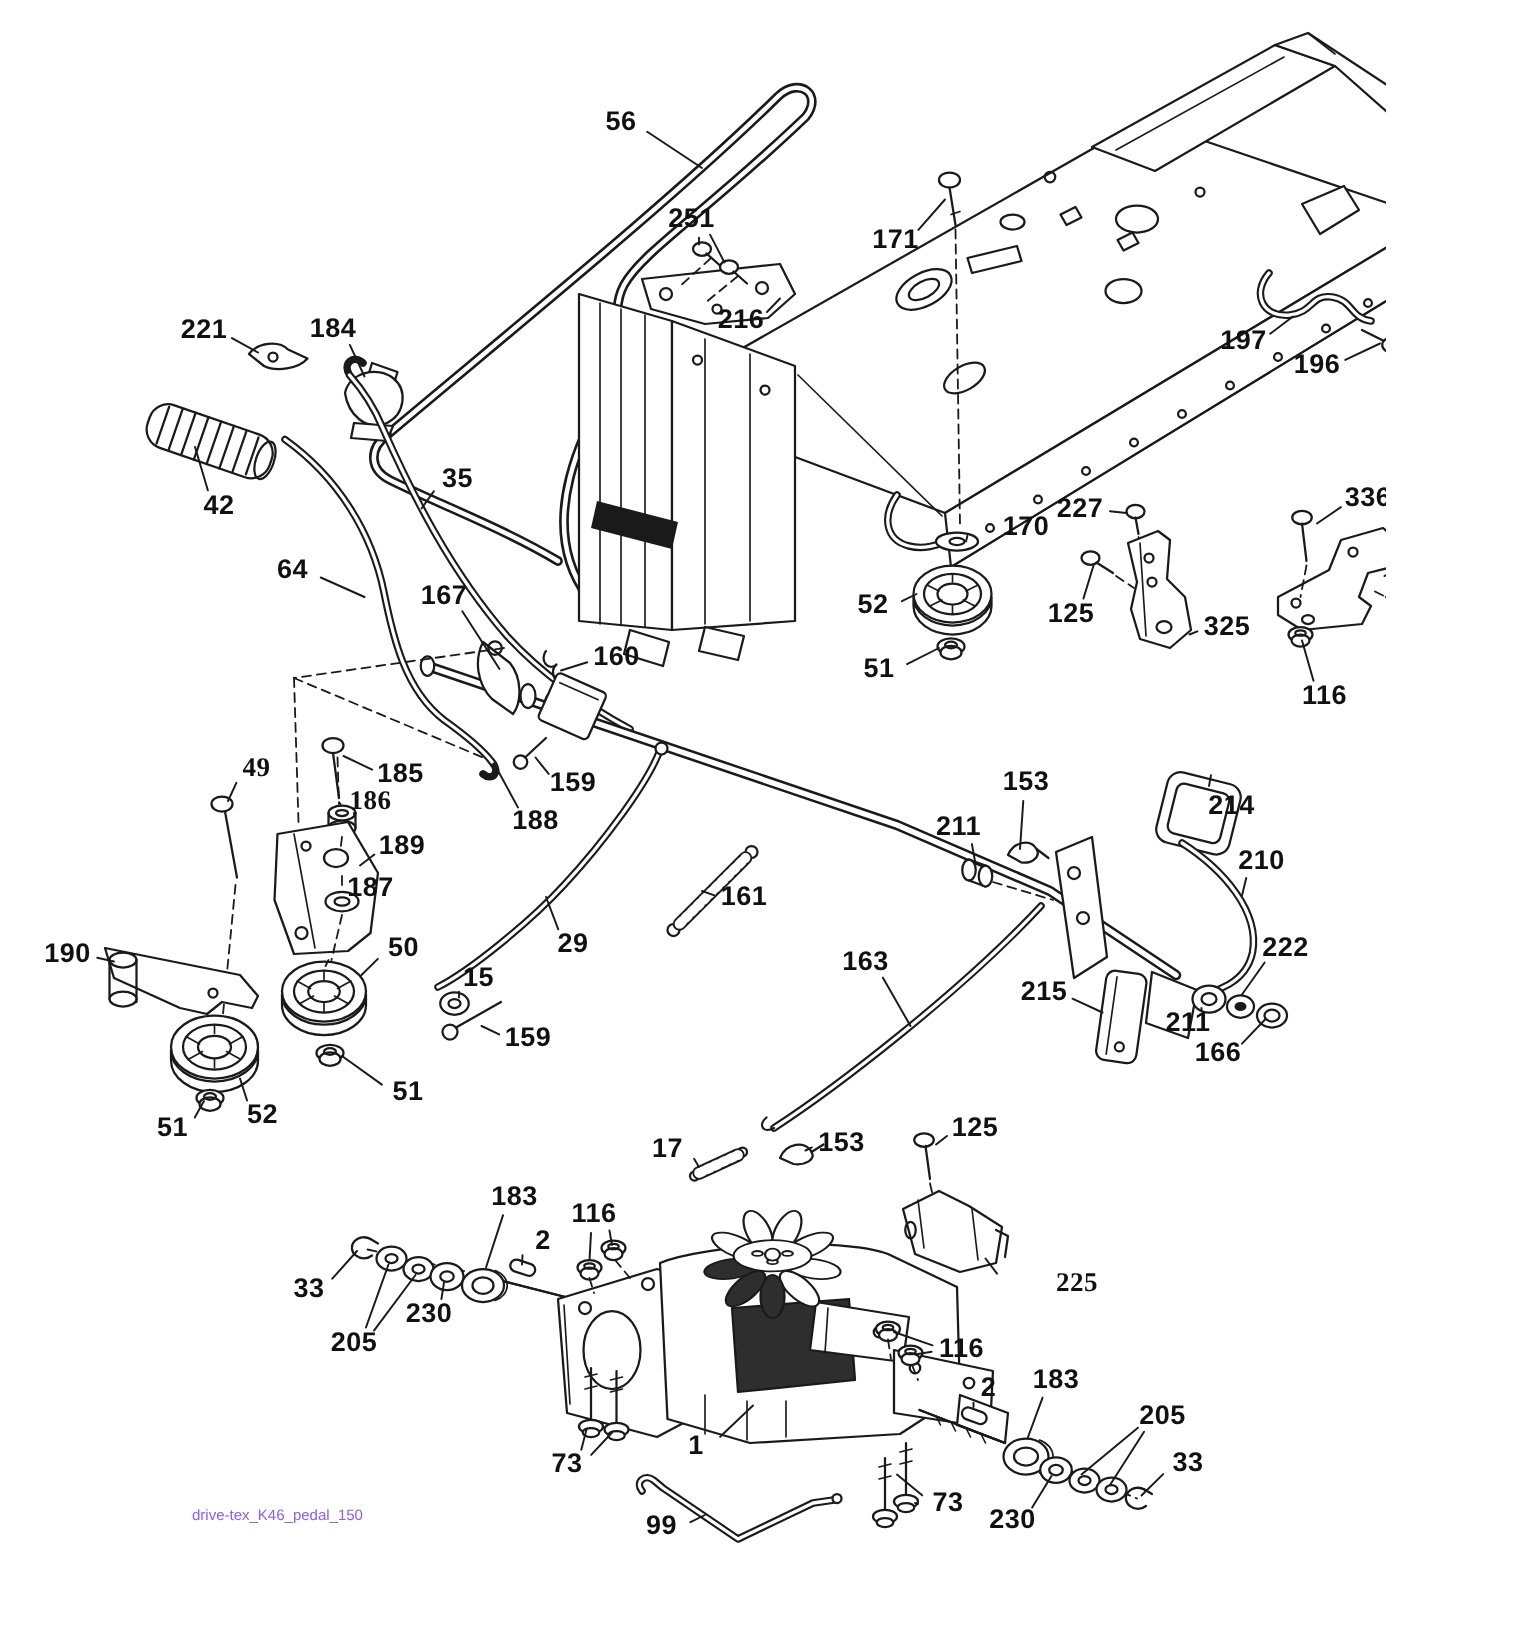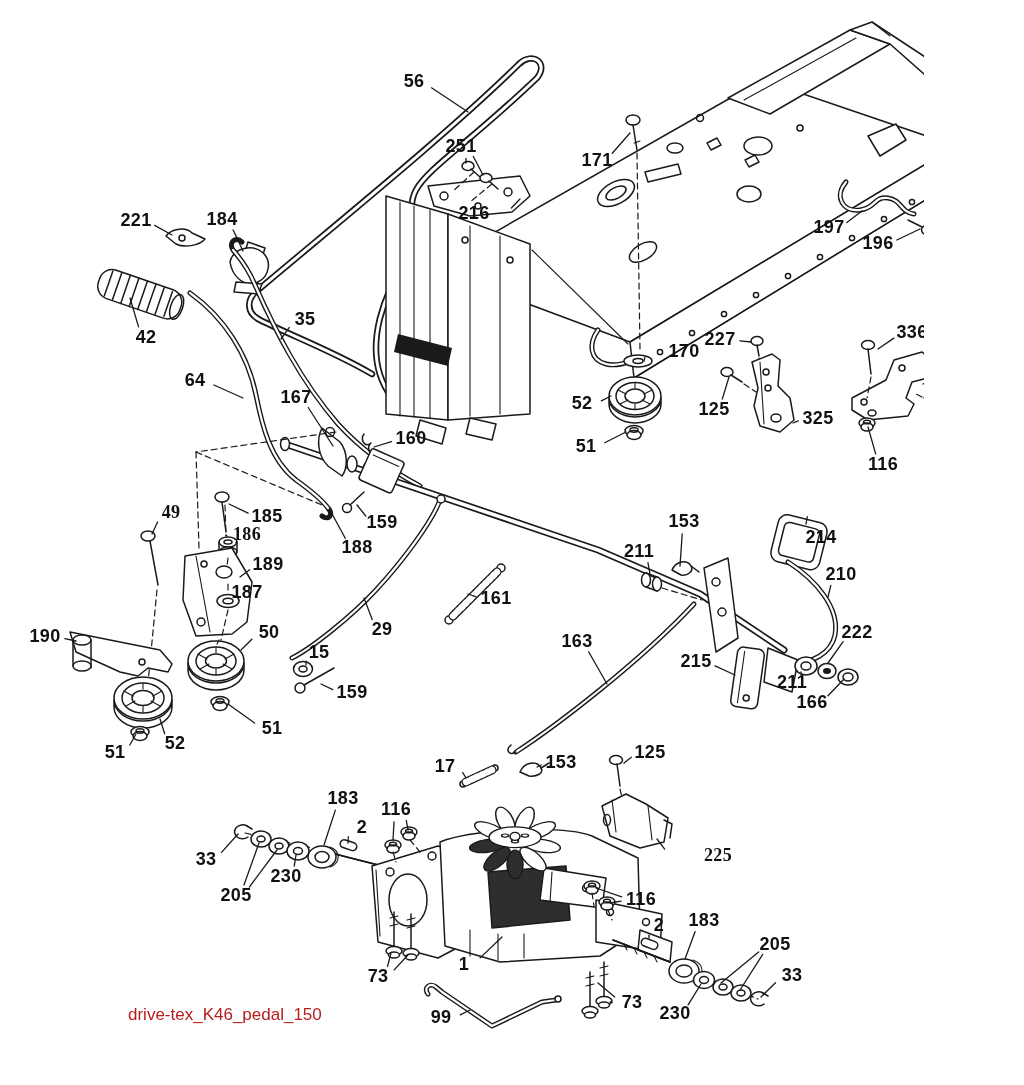--- a/index.html
+++ b/index.html
@@ -16,21 +16,21 @@
   #art .rodin{stroke:#ffffff;stroke-width:2.2;}
   #art .shaft{stroke-width:7;}
   #art .shaftin{stroke:#ffffff;stroke-width:3.6;}
   #art .dash{stroke-dasharray:6 4;stroke-width:1.2;}
   #art .thin{stroke-width:1.1;}
   #art .coil{stroke-width:9;}
   #art .coilin{stroke:#fff;stroke-width:6.5;stroke-dasharray:2.8 2.8;}
   #art .ldr{stroke:#1a1a1a;stroke-width:1.3;}
   .part-label{position:absolute;transform:translate(-50%,-54%);font-weight:bold;
               font-size:18px;color:#111;white-space:nowrap;letter-spacing:.3px;}
-  #footer-text{position:absolute;font-size:17px;color:#b91c1c;font-weight:normal;}
+  #footer-text{position:absolute;font-size:10px;color:#8b5cf6;font-weight:normal;}
 </style>
 </head>
 <body>
 
 <div id="stage">
 <svg id="art" width="1024" height="1085" viewBox="0 0 1024 1085">
   <defs>
     <pattern id="stip" width="5" height="5" patternUnits="userSpaceOnUse">
       <circle cx="1.6" cy="1.6" r="0.9" fill="#333" stroke="none"></circle>
     </pattern>
@@ -604,21 +604,21 @@
         <line x1="688.0986107683568" y1="1004.9317310065222" x2="701" y2="984" class="ldr"></line>
         <line x1="612.020629195794" y1="1002.4551080689762" x2="610" y2="1002" class="ldr"></line>
         <line x1="614.7613156968446" y1="996.9157584812393" x2="598" y2="983" class="ldr"></line>
       </g>
 </svg>
 
 <div id="labels-layer">
       <div class="part-label" style="left: 414px; top: 82px;">56</div>
       <div class="part-label" style="left: 461px; top: 147px;">251</div>
       <div class="part-label" style="left: 597px; top: 161px;">171</div>
-      <div class="part-label" style="left: 474px; top: 214px;">216</div>
+      <div class="part-label" style="left: 494px; top: 214px;">216</div>
       <div class="part-label" style="left: 136px; top: 221px;">221</div>
       <div class="part-label" style="left: 222px; top: 220px;">184</div>
       <div class="part-label" style="left: 146px; top: 338px;">42</div>
       <div class="part-label" style="left: 305px; top: 320px;">35</div>
       <div class="part-label" style="left: 195px; top: 381px;">64</div>
       <div class="part-label" style="left: 296px; top: 398px;">167</div>
       <div class="part-label" style="left: 411px; top: 439px;">160</div>
       <div class="part-label" style="left: 684px; top: 352px;">170</div>
       <div class="part-label" style="left: 582px; top: 404px;">52</div>
       <div class="part-label" style="left: 586px; top: 447px;">51</div>

